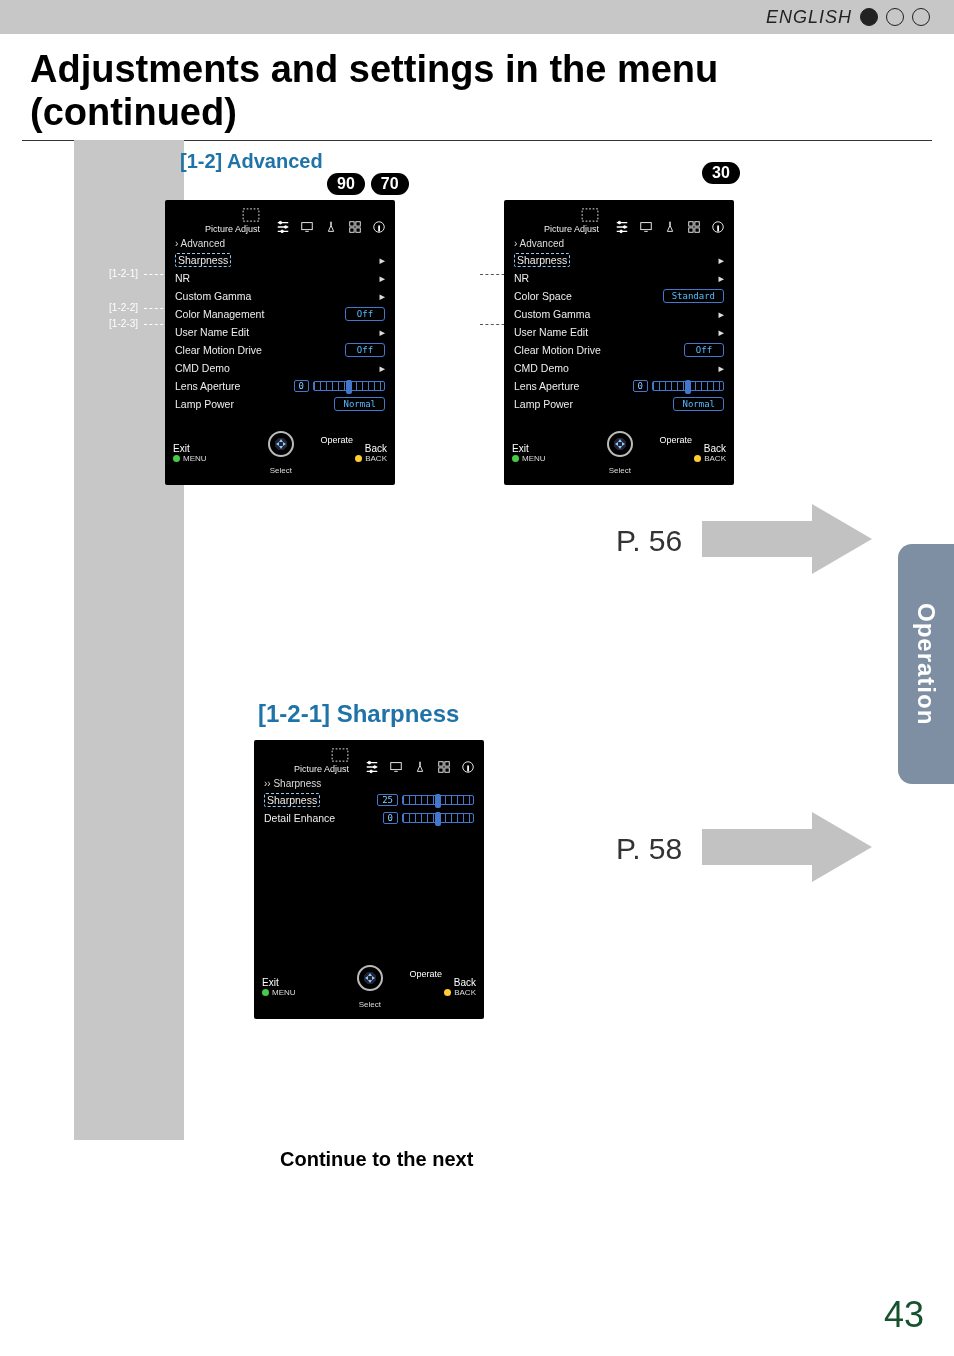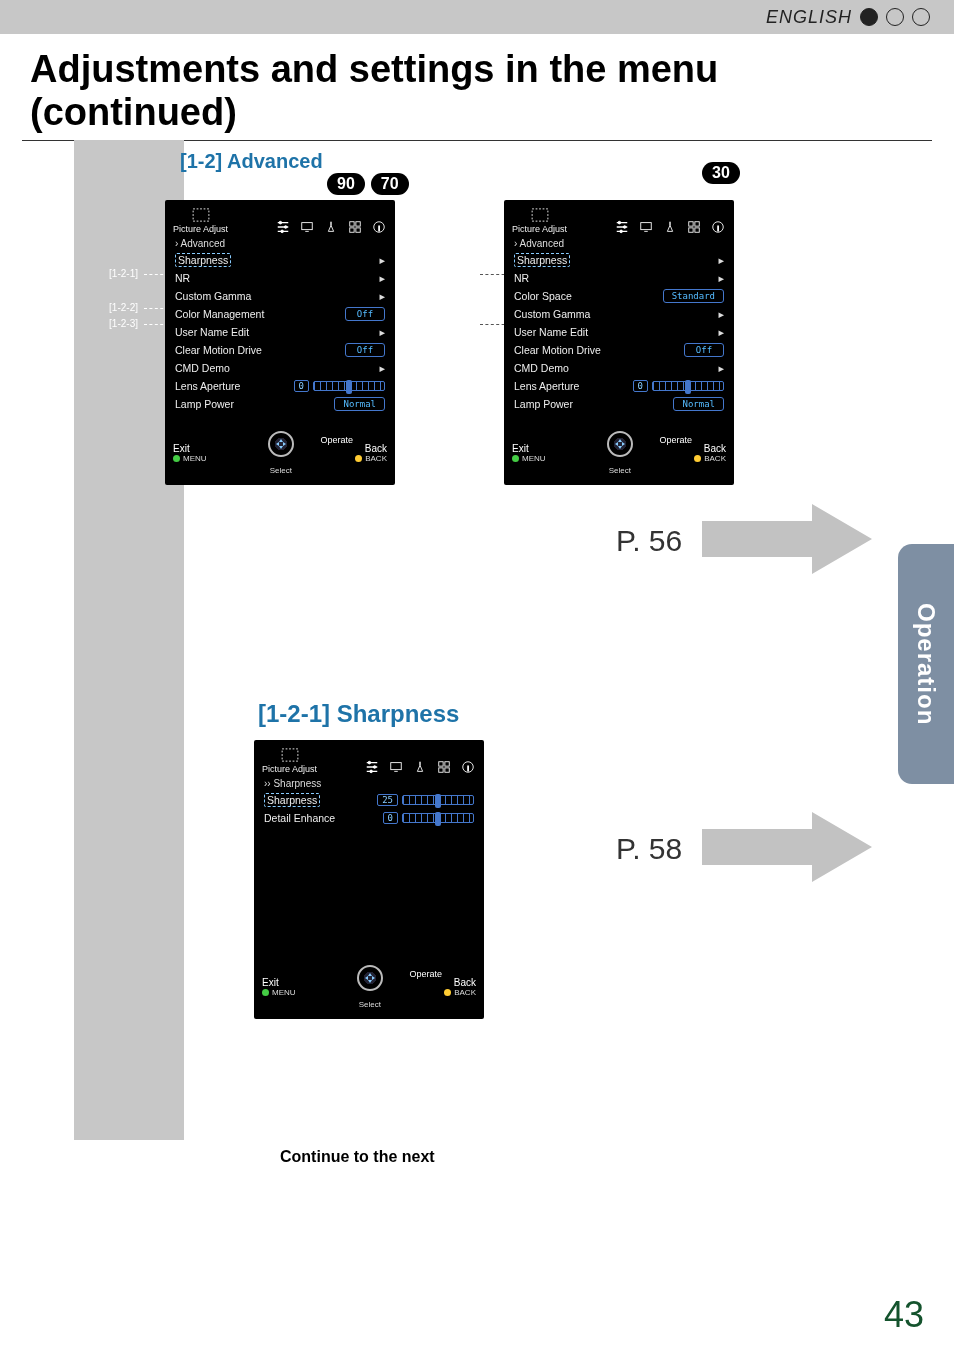--- a/index.html
+++ b/index.html
@@ -23,21 +23,21 @@
   .sec-head.h1 { font-size:20px; left:180px; top:150px; }
   .sec-head.h2 { font-size:24px; left:258px; top:700px; }
 
   
   .callout { position:absolute; font-size:10px; color:#fff; text-align:right; right:780px; white-space:nowrap; }
   .callout .dashes { display:inline-block; border-top:1px dashed #fff; width:30px; vertical-align:middle; margin-left:6px; }
 
   
   .osd { position:absolute; width:230px; background:#000; color:#fff; font-size:11px; padding:8px 8px 10px 8px; border-radius:2px; }
   .osd .titlebar { display:flex; align-items:flex-end; gap:6px; margin-bottom:2px; }
-  .osd .tab { display:flex; flex-direction:column; align-items:center; font-size:9px; gap:2px; }
+  .osd .tab { display:flex; flex-direction:column; align-items:flex-end; font-size:9px; gap:2px;margin-left:32px; }
   .osd .tab svg, .osd .tab .ic { width:18px; height:14px; }
   .osd .crumbs { font-size:10px; color:#ddd; margin:4px 0 2px 2px; }
   .osd .row { display:flex; align-items:center; justify-content:space-between; height:18px; padding:0 2px; }
   .osd .row .lbl { font-size:10.5px; color:#eee; }
   .osd .pillbox { display:flex; align-items:center; gap:4px; }
   .osd .pill { border:1px solid #47c; color:#5bf; font-size:9px; padding:0 8px; border-radius:3px; min-width:40px; text-align:center; line-height:12px; font-family:monospace; }
   .osd .numbox { border:1px solid #47c; color:#8cf; font-size:9px; padding:0 4px; border-radius:2px; font-family:monospace; min-width:14px; text-align:center; }
   .osd .slider { width:72px; height:10px; border:1px solid #47c; border-radius:2px; position:relative; background:repeating-linear-gradient(90deg,#47c 0,#47c 1px,transparent 1px,transparent 6px); }
   .osd .slider .knob { position:absolute; top:-2px; left:50%; width:6px; height:14px; background:#47c; border-radius:2px; transform:translateX(-50%); }
   .osd .arrow-right { color:#ddd; font-size:11px; }
@@ -56,21 +56,21 @@
 
   
   .badges { position:absolute; display:flex; gap:6px; }
   .badge { background:#000; color:#fff; border-radius:12px; font-size:16px; font-weight:bold; padding:2px 10px; }
 
   
   .sidetab { position:absolute; right:0; top:544px; width:56px; height:240px; background:#7e8fa3; border-top-left-radius:14px; border-bottom-left-radius:14px; display:flex; align-items:center; justify-content:center; }
   .sidetab span { color:#fff; font-size:24px; font-weight:bold; writing-mode:vertical-rl; text-orientation:mixed; letter-spacing:1px; }
 
   
-  .continue { position:absolute; left:280px; top:1148px; font-size:16px; font-weight:bold; color:#000; }
+  .continue { position:absolute; left:280px; top:1148px; font-size:20px; font-weight:bold; color:#000; }
 
   
   .pagenum { position:absolute; right:30px; bottom:20px; font-size:36px; color:#14532d; }
 
   
   .iconrow { display:flex; gap:8px; align-items:center; }
   .mini-ic { width:16px; height:14px; fill:#fff; stroke:#fff; }
   .mini-txt { font-size:9px; color:#eee; }
 </style>
 </head>

